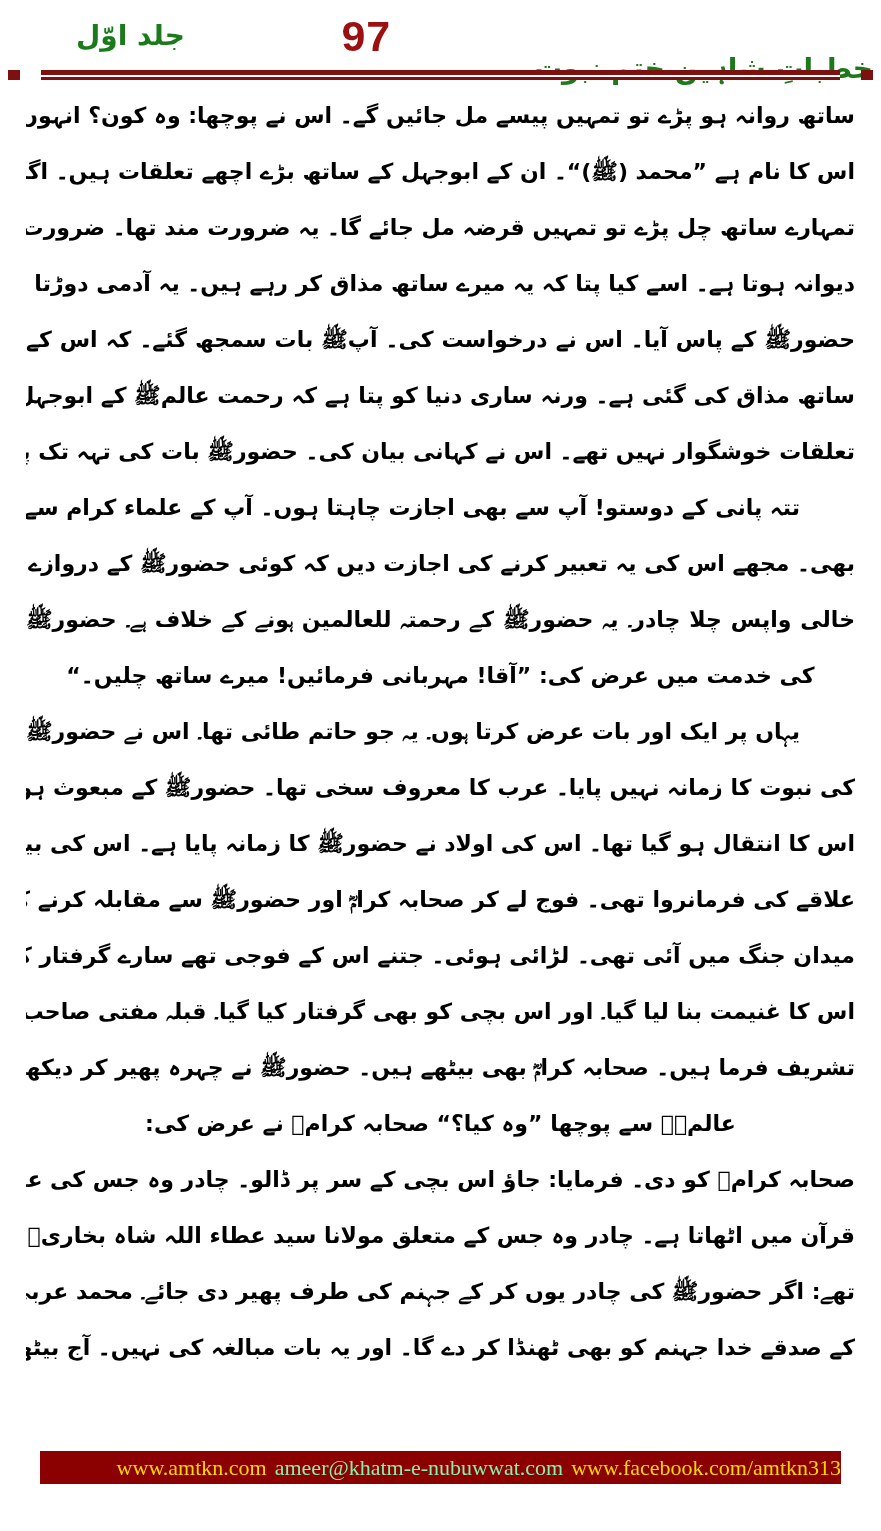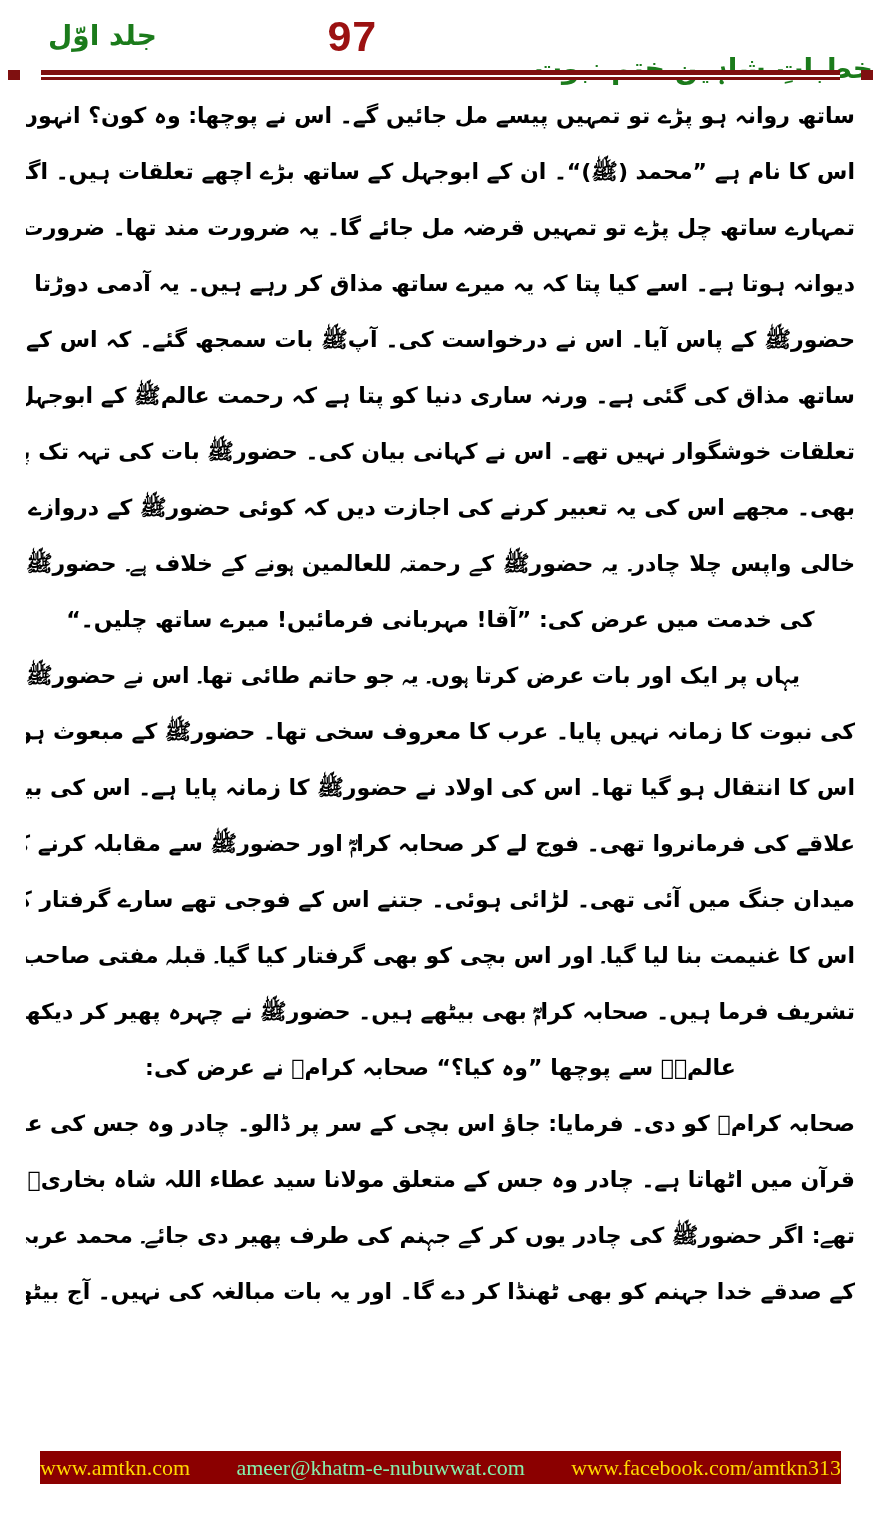--- a/index.html
+++ b/index.html
@@ -75,38 +75,38 @@
   
   .footer-bar{
     position:absolute;
     left:40px;
     top:1451px;
     width:801px;
     height:33px;
     background:#8b0000;
     display:flex;
     align-items:center;
-    justify-content:space-between;
+    justify-content:flex-end;
     gap:8px;
     font-family:"Liberation Serif",serif;
     font-size:22px;
     white-space:nowrap;
   }
   .footer-yellow{color:#ffd800;}
   .footer-white{color:#86efac;}
 </style>
 </head>
 <body>
 
 <div class="page">
 
   <div class="header">
     <div class="book-title" style="order:3;margin-top:33px;">خطباتِ شاہین ختم نبوت</div>
     <div class="page-number" style="order:2;margin-left:14px;">97</div>
-    <div class="vol-label" style="order:1;">جلد اوّل</div>
+    <div class="vol-label" style="order:1;margin-left:28px;">جلد اوّل</div>
   </div>
 
   <div class="rule-row">
     <div class="rule-cap"></div>
     <div class="rule-gap"></div>
     <div class="rule-lines">
       <div class="rule-thick"></div>
       <div class="rule-space"></div>
       <div class="rule-thin"></div>
     </div>
@@ -115,20 +115,21 @@
   </div>
 
   <div class="body-text">
     <div class="line">ساتھ روانہ ہو پڑے تو تمہیں پیسے مل جائیں گے۔ اس نے پوچھا: وہ کون؟ انہوں نے کہا:</div>
     <div class="line">اس کا نام ہے ”محمد (ﷺ)“۔ ان کے ابوجہل کے ساتھ بڑے اچھے تعلقات ہیں۔ اگر وہ</div>
     <div class="line">تمہارے ساتھ چل پڑے تو تمہیں قرضہ مل جائے گا۔ یہ ضرورت مند تھا۔ ضرورت مند آدمی</div>
     <div class="line">دیوانہ ہوتا ہے۔ اسے کیا پتا کہ یہ میرے ساتھ مذاق کر رہے ہیں۔ یہ آدمی دوڑتا ہوا</div>
     <div class="line">حضورﷺ کے پاس آیا۔ اس نے درخواست کی۔ آپﷺ بات سمجھ گئے۔ کہ اس کے</div>
     <div class="line">ساتھ مذاق کی گئی ہے۔ ورنہ ساری دنیا کو پتا ہے کہ رحمت عالمﷺ کے ابوجہل کے ساتھ</div>
     <div class="line">تعلقات خوشگوار نہیں تھے۔ اس نے کہانی بیان کی۔ حضورﷺ بات کی تہہ تک پہنچ گئے۔</div>
+    <div class="line indent">تتہ پانی کے دوستو! آپ سے بھی اجازت چاہتا ہوں۔ آپ کے علماء کرام سے</div>
     <div class="line">بھی۔ مجھے اس کی یہ تعبیر کرنے کی اجازت دیں کہ کوئی حضورﷺ کے دروازے پر آئے اور</div>
     <div class="line">خالی واپس چلا چادر۔ یہ حضورﷺ کے رحمتہ للعالمین ہونے کے خلاف ہے۔ حضورﷺ</div>
     <div class="line partial">کی خدمت میں عرض کی: ”آقا! مہربانی فرمائیں! میرے ساتھ چلیں۔“</div>
     <div class="line indent">یہاں پر ایک اور بات عرض کرتا ہوں۔ یہ جو حاتم طائی تھا۔ اس نے حضورﷺ</div>
     <div class="line">کی نبوت کا زمانہ نہیں پایا۔ عرب کا معروف سخی تھا۔ حضورﷺ کے مبعوث ہونے سے پہلے</div>
     <div class="line">اس کا انتقال ہو گیا تھا۔ اس کی اولاد نے حضورﷺ کا زمانہ پایا ہے۔ اس کی بیٹی اپنے</div>
     <div class="line">علاقے کی فرمانروا تھی۔ فوج لے کر صحابہ کرامؓ اور حضورﷺ سے مقابلہ کرنے کے لئے</div>
     <div class="line">میدان جنگ میں آئی تھی۔ لڑائی ہوئی۔ جتنے اس کے فوجی تھے سارے گرفتار کئے گئے۔ مال</div>
     <div class="line">اس کا غنیمت بنا لیا گیا۔ اور اس بچی کو بھی گرفتار کیا گیا۔ قبلہ مفتی صاحب! رحمت عالمﷺ</div>
     <div class="line">تشریف فرما ہیں۔ صحابہ کرامؓ بھی بیٹھے ہیں۔ حضورﷺ نے چہرہ پھیر کر دیکھانا! یوں۔ صحابہ</div>

